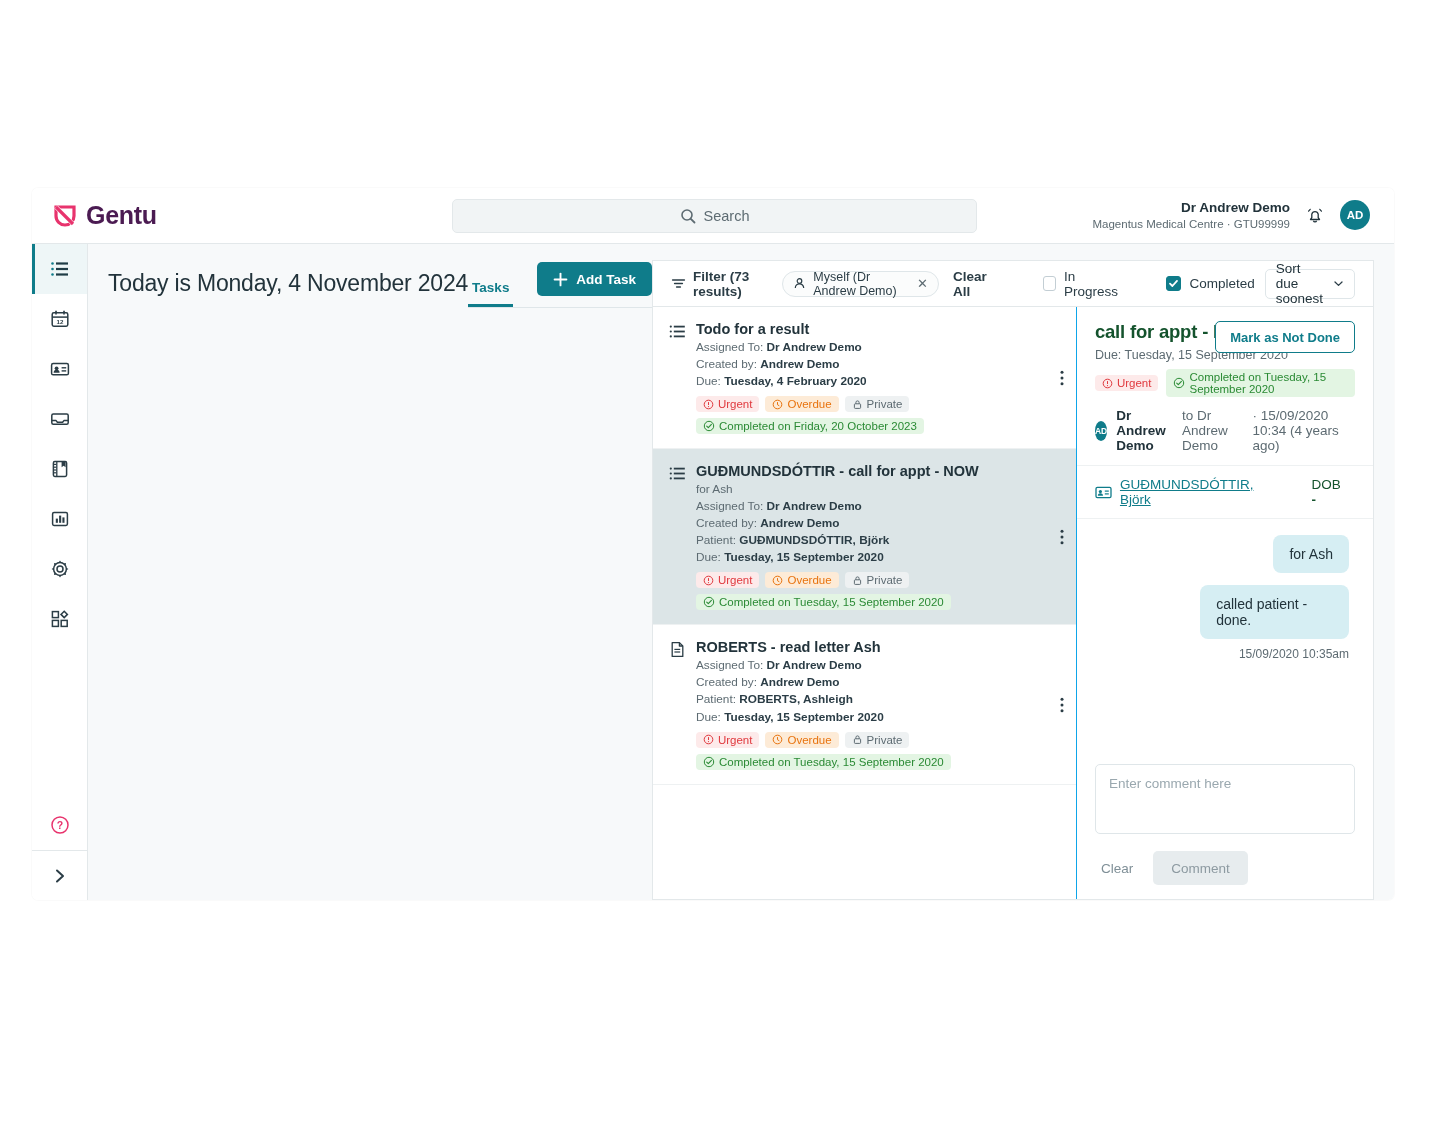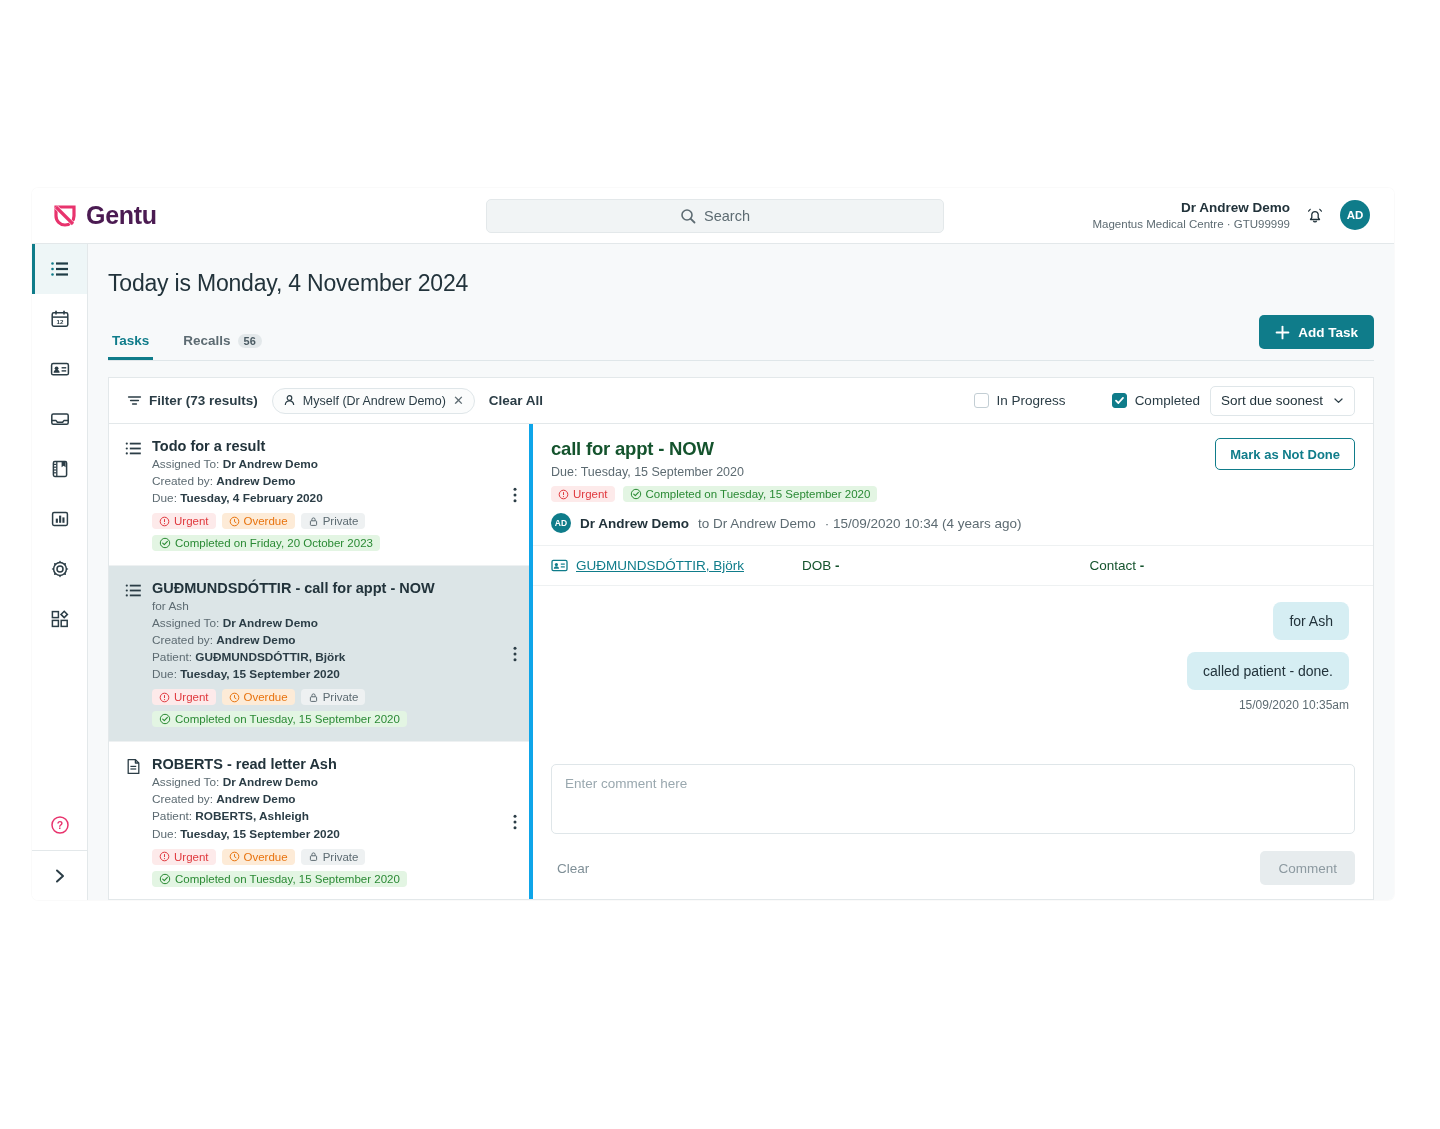--- a/index.html
+++ b/index.html
@@ -28,21 +28,21 @@
     height: 56px;
     background: #fff;
     border-bottom: 1px solid #e3e8ea;
     display: flex; align-items: center;
   }
   .brand { display: flex; align-items: center; gap: 10px; padding-left: 22px; width: 420px;}
   .brand-logo { width: 22px; height: 22px; position: relative; }
   .brand-name {
     font-size: 25px; font-weight: 700; color: #4b1b52; letter-spacing: -0.3px;
   }
-  .search-wrap { flex: 0 0 auto; width: 458px; margin-left: 34px; }
+  .search-wrap { flex: 0 0 auto; width: 525px; }
   .search-box {
     height: 34px; background: #f1f4f5; border: 1px solid #e3e8ea; border-radius: 5px;
     display: flex; align-items: center; justify-content: center; gap: 8px;
     color: #5d6b72; font-size: 14.5px; cursor: text;
   }
   .topbar-right {
     margin-left: auto; display: flex; align-items: center; gap: 14px; padding-right: 24px;
   }
   .user-lines { text-align: right; line-height: 1.35; }
   .user-name { font-size: 13.5px; font-weight: 700; color: #22333b; }
@@ -71,21 +71,21 @@
   .rail-item.active { background: #eef6f7; }
   .rail-item.active::before {
     content: ""; position: absolute; left: 0; top: 0; bottom: 0; width: 3px; background: #0f7c8a;
   }
   .rail-spacer { flex: 1; }
   .rail-sep { border-top: 1px solid #e3e8ea; }
 
   
   #main {
     flex: 1; background: #f7f9fa; padding: 0 20px 0 20px;
-    display: flex; flex-direction: column; min-width: 0;
+    display: flex; flex-direction: row; min-width: 0;
   }
   #page-title {
     font-size: 23px; font-weight: 500; color: #22333b;
     padding: 26px 0 0 0; letter-spacing: -0.2px;
   }
 
   
   #tabs-row {
     display: flex; align-items: flex-end; border-bottom: 1px solid #dfe6e9;
     height: 46px; margin-top: 18px; position: relative;
@@ -141,21 +141,21 @@
     border: 1px solid #dfe6e9; border-radius: 5px; height: 30px; padding: 0 10px;
     display: flex; align-items: center; gap: 10px; font-size: 13.5px; color: #22333b;
     background: #fff; cursor: pointer;
   }
 
   
   #split { display: flex; flex: 1; min-height: 0; }
 
   
   #task-list {
-    width: 424px; flex: 0 0 424px; border-right: 4px solid #0ea5e9;
+    width: 424px; flex: 0 0 424px; border-right: 1px solid #0ea5e9;
     overflow: hidden; background: #fff;
   }
   .task-row {
     position: relative; display: flex; gap: 10px;
     padding: 13px 14px 12px 16px; border-bottom: 1px solid #eef1f2;
   }
   .task-row.selected { background: #dce5e7; }
   .task-icon { color: #2b3d46; flex: 0 0 auto; padding-top: 3px; }
   .task-body { flex: 1; min-width: 0; }
   .task-title { font-size: 14.5px; font-weight: 700; color: #22333b; line-height: 1.3; }
@@ -216,21 +216,21 @@
   }
   .bubble-time { font-size: 12px; color: #5d6b72; margin-top: -4px; }
 
   #composer { padding: 0 18px 14px 18px; }
   #comment-box {
     width: 100%; height: 70px; border: 1px solid #dfe6e9; border-radius: 5px;
     padding: 11px 13px; font-size: 13.5px; color: #22333b; resize: none; outline: none;
     font-family: "Liberation Sans", sans-serif; background: #fff;
   }
   #comment-box::placeholder { color: #9aa8af; }
-  #composer-actions { display: flex; justify-content: space-between; align-items: center; gap: 14px; margin-top: 13px; }
+  #composer-actions { display: flex; justify-content: flex-start; align-items: center; gap: 14px; margin-top: 13px; }
   #clear-btn {
     background: none; border: none; color: #7f8f97; font-size: 13.5px; cursor: pointer;
     font-family: "Liberation Sans", sans-serif; padding: 8px 6px;
   }
   #comment-btn {
     background: #e7ecee; border: none; color: #8d9aa1; font-size: 13.5px;
     border-radius: 5px; height: 34px; padding: 0 18px; cursor: pointer;
     font-family: "Liberation Sans", sans-serif;
   }
 

